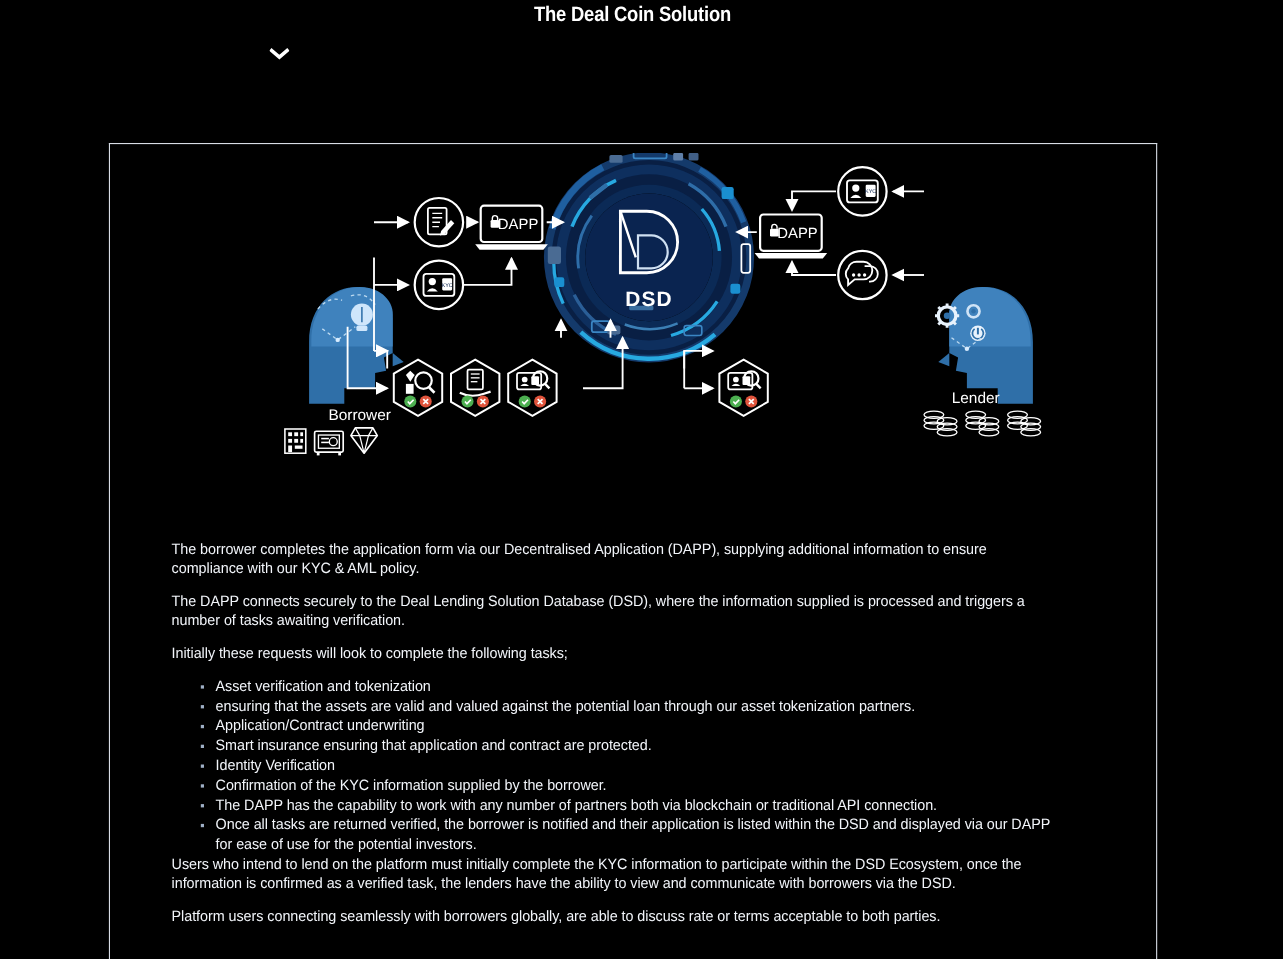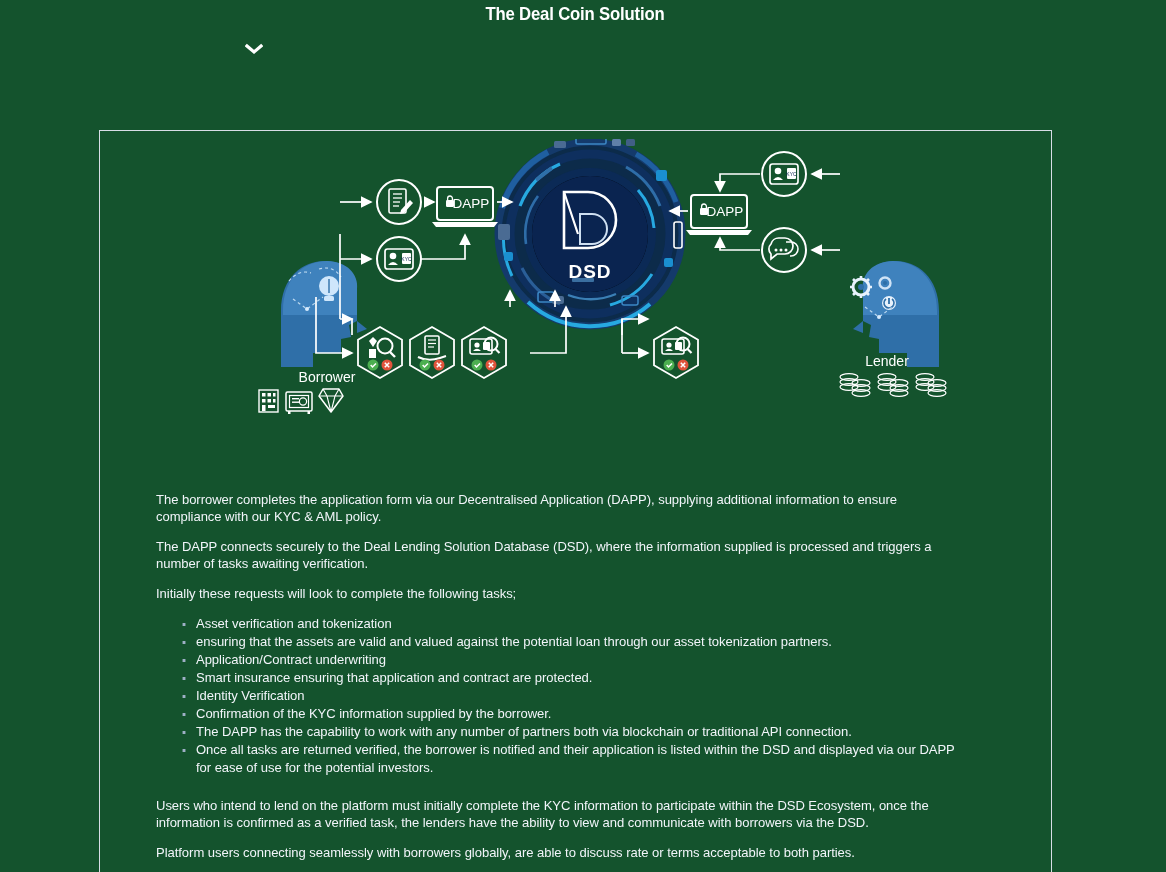--- a/index.html
+++ b/index.html
@@ -13,21 +13,21 @@
     height: 872px;
     overflow: hidden;
     font-family: "Liberation Sans", sans-serif;
     color: #ffffff;
     position: relative;
   }
   .page {
     position: relative;
     width: 1166px;
     height: 872px;
-    background: #14532d;
+    background: #000000;
   }
 
   
   .page-title {
     position: absolute;
     top: 3px;
     left: 0;
     width: 1150px;
     text-align: center;
     font-size: 19px;
@@ -112,21 +112,21 @@
   }
   .copy p {
     margin: 0 0 13px 0;
     font-size: 13.6px;
     line-height: 17px;
     letter-spacing: -0.05px;
     transform: scaleX(0.96);
     transform-origin: left top;
   }
   .copy ul {
-    margin: 0 0 20px 0;
+    margin: 0 0 0 0;
     padding-left: 40px;
     list-style: none;
   }
   .copy li {
     position: relative;
     font-size: 13.6px;
     line-height: 18px;
     letter-spacing: -0.05px;
     transform: scaleX(0.96);
     transform-origin: left top;

